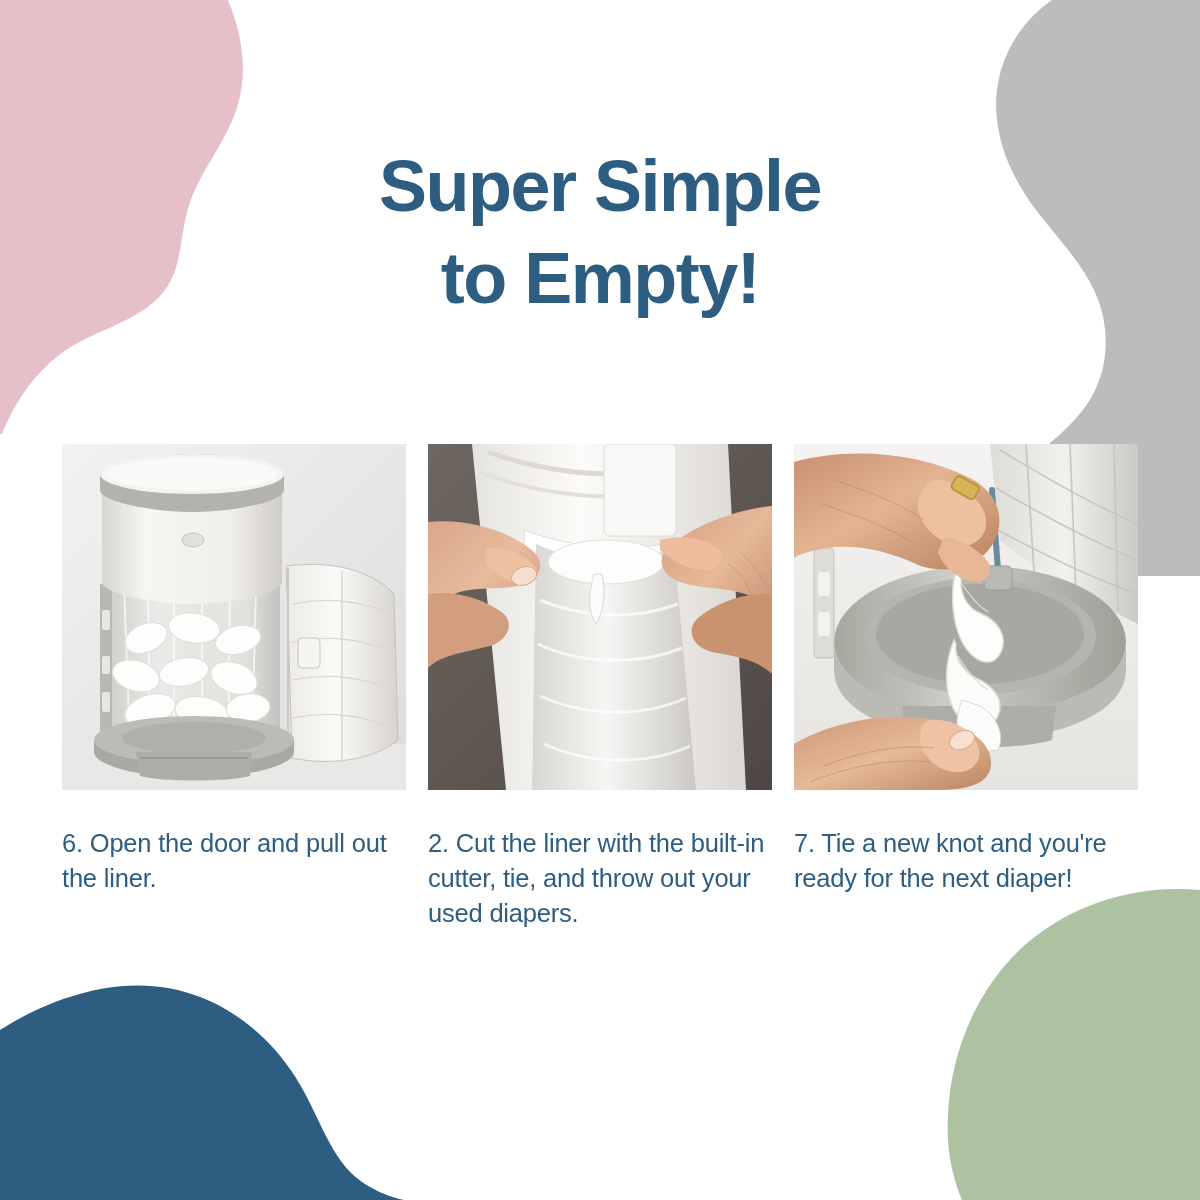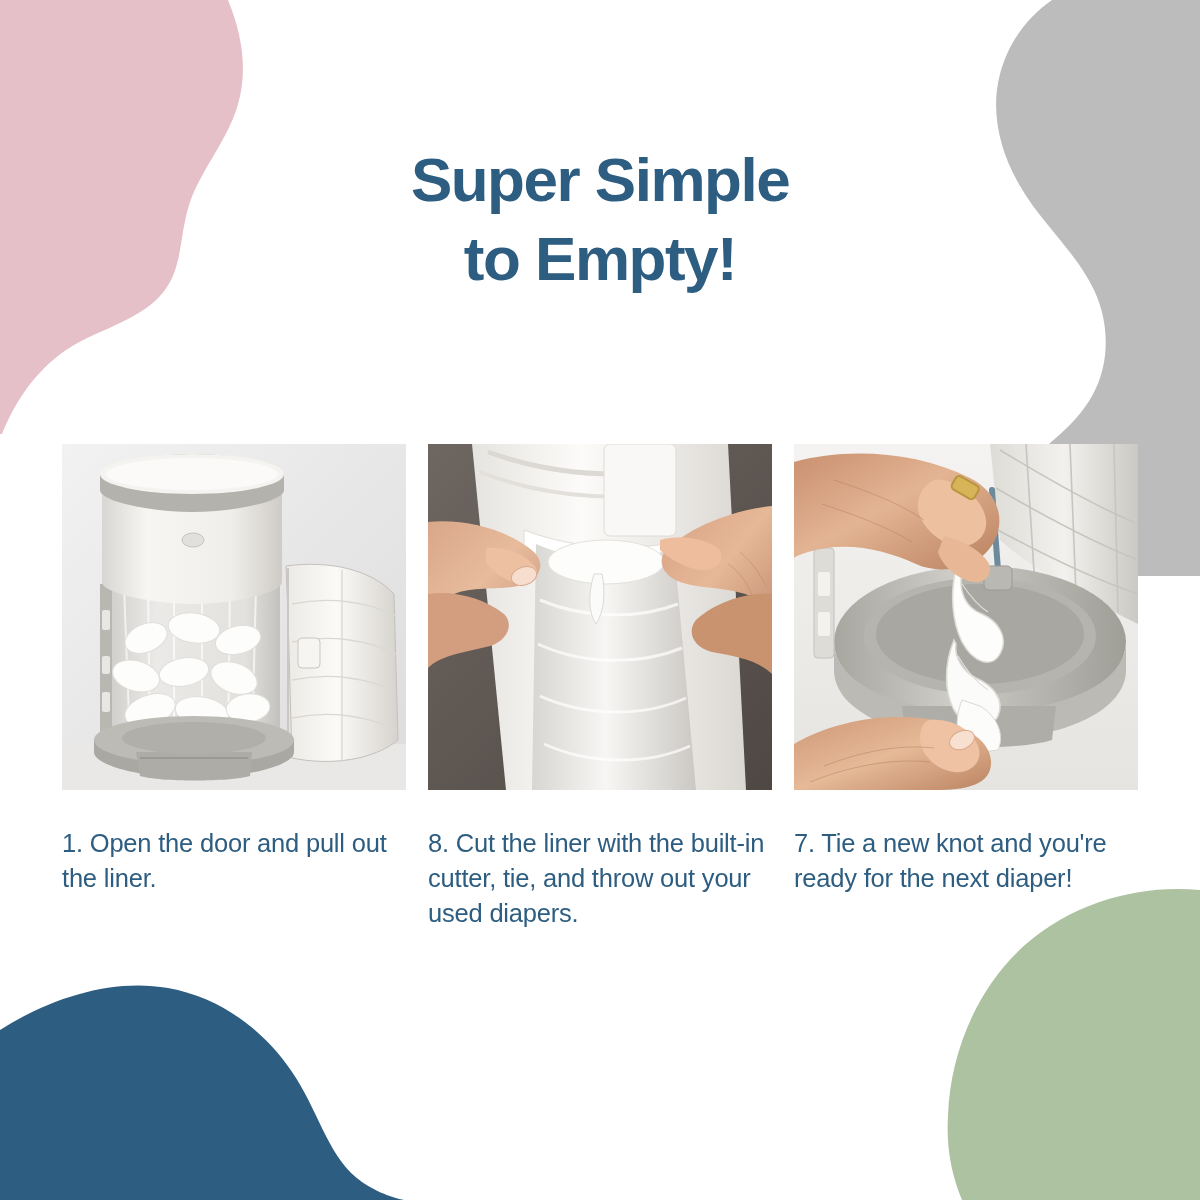--- a/index.html
+++ b/index.html
@@ -35,21 +35,21 @@
     position: absolute;
     left: 0;
     top: 140px;
     width: 1200px;
     text-align: center;
     z-index: 5;
   }
   .title-line {
     display: block;
     font-family: "Liberation Sans", "DejaVu Sans", sans-serif;
-    font-size: 62px;
+    font-size: 72px;
     line-height: 1.28;
     font-weight: 700;
     letter-spacing: -1.5px;
     color: #2d5d80;
     white-space: nowrap;
   }
 
   
   .steps {
     position: absolute;
@@ -221,21 +221,21 @@
           <ellipse cx="131" cy="96" rx="11" ry="7" fill="#e2e0dc" stroke="#c7c4bf"></ellipse>
 
           <ellipse cx="132" cy="300" rx="100" ry="24" fill="url(#base1)"></ellipse>
           <path d="M32,296 L32,308 C32,322 82,334 132,334 C182,334 232,322 232,308 L232,296 Z" fill="#a9a8a3"></path>
           <ellipse cx="132" cy="296" rx="100" ry="24" fill="#bcbbb6"></ellipse>
           <path d="M74,308 L190,308 L188,332 C168,338 98,338 78,332 Z" fill="#adaca7"></path>
           <path d="M78,314 L186,314" stroke="#9a9994" stroke-width="2" fill="none"></path>
           <ellipse cx="132" cy="294" rx="72" ry="16" fill="#b0afaa"></ellipse>
         </svg>
       </div>
-      <div class="caption">1. Open the door and pull out the liner.</div>
+      <div class="caption">6. Open the door and pull out the liner.</div>
     </div>
 
     <div class="step">
       <div class="photo">
         <svg viewBox="0 0 344 346">
           <defs>
             <linearGradient id="wall2" x1="0" y1="0" x2="1" y2="1">
               <stop offset="0" stop-color="#6e6660"></stop>
               <stop offset="1" stop-color="#4e4743"></stop>
             </linearGradient>
@@ -294,21 +294,21 @@
           <path d="M232,96 C252,90 276,94 290,104 C298,112 292,124 280,126
                    C264,128 242,116 232,106 Z" fill="#edbd9d"></path>
           <path d="M344,150 C318,148 288,158 268,176 C258,188 266,204 284,208
                    C306,212 330,216 344,230 Z" fill="#c9936f"></path>
           <g stroke="#b8866a" stroke-width="1" stroke-opacity="0.5" fill="none">
             <path d="M300,120 C312,128 320,140 324,152"></path>
             <path d="M312,108 C324,118 332,130 338,142"></path>
           </g>
         </svg>
       </div>
-      <div class="caption">8. Cut the liner with the built-in cutter, tie, and throw out your used diapers.</div>
+      <div class="caption">2. Cut the liner with the built-in cutter, tie, and throw out your used diapers.</div>
     </div>
 
     <div class="step">
       <div class="photo">
         <svg viewBox="0 0 344 346">
           <defs>
             <linearGradient id="bg3" x1="0" y1="0" x2="0" y2="1">
               <stop offset="0" stop-color="#f4f3f1"></stop>
               <stop offset="1" stop-color="#e6e4e1"></stop>
             </linearGradient>

